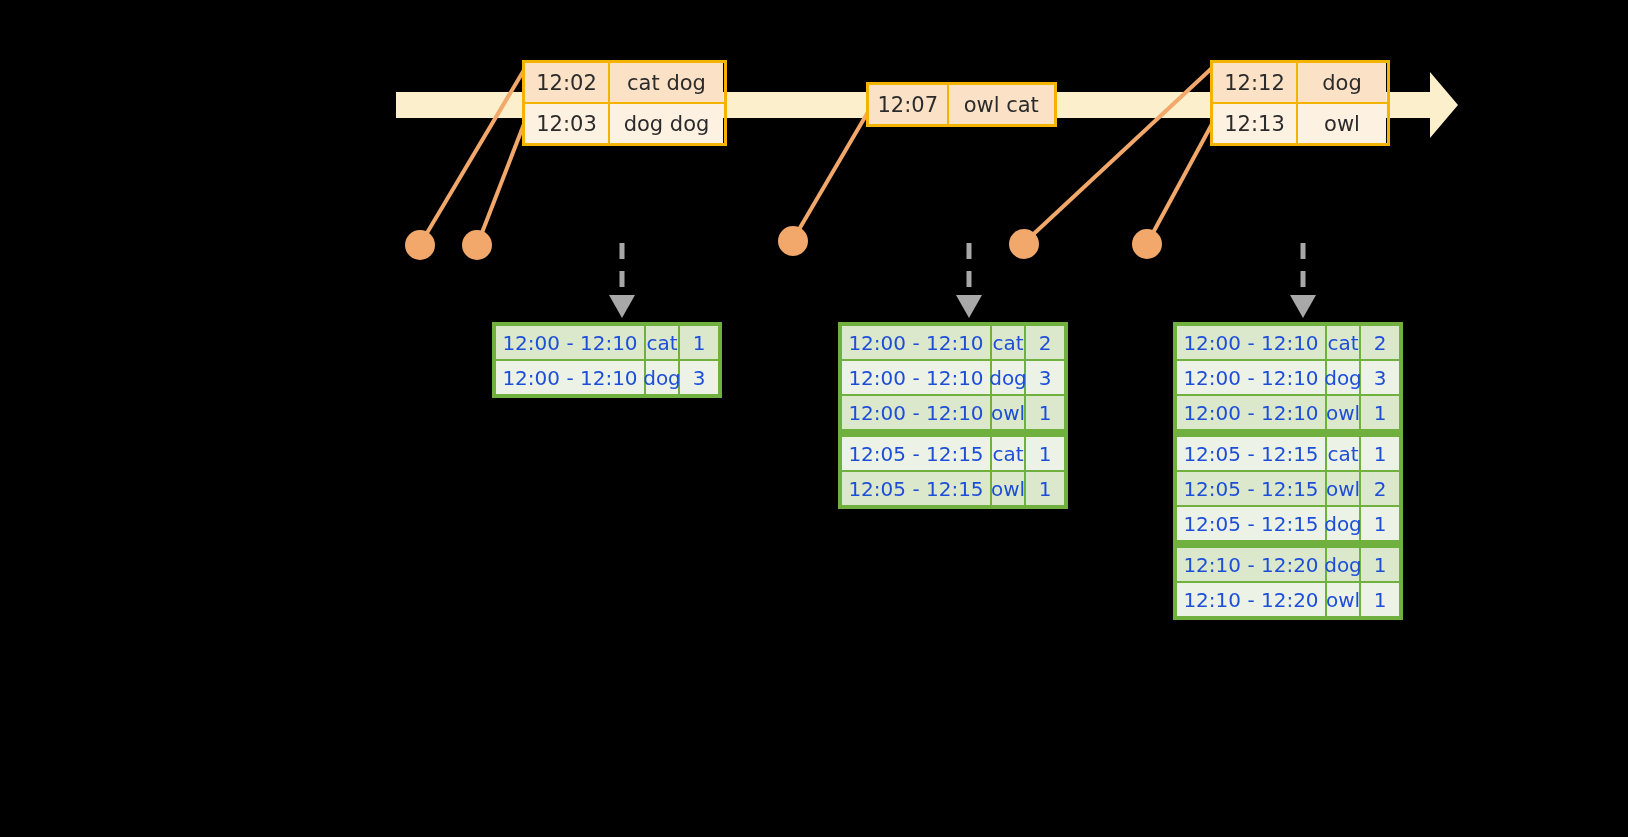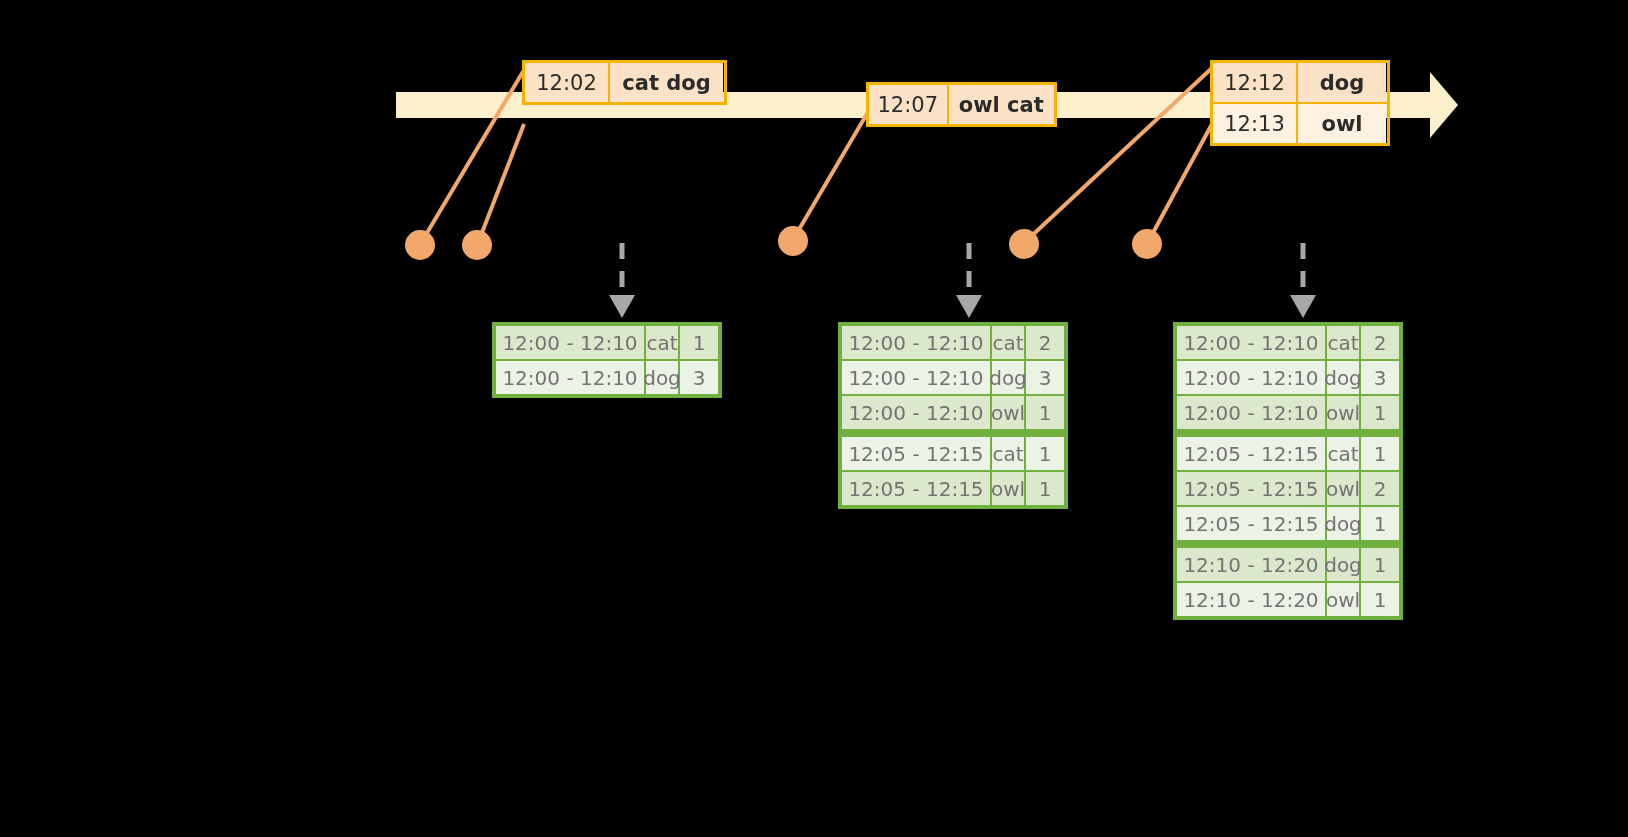--- a/index.html
+++ b/index.html
@@ -52,21 +52,20 @@
     color: #2b2b2b;
     box-sizing: border-box;
     white-space: nowrap;
   }
   .event-cell.time {
     width: 85px;
     border-right: 2px solid #F5B301;
   }
   .event-cell.words {
     width: 113px;
-    font-weight: bold;
   }
   .ev-shade-a .event-cell { background: #FBE2C6; }
   .ev-shade-b .event-cell { background: #FDF1E2; }
 
   
   .agg-table {
     position: absolute;
     border: 4px solid #6FB03F;
     box-sizing: border-box;
     background: #6FB03F;
@@ -77,21 +76,21 @@
   .agg-row {
     display: flex;
     height: 33px;
     gap: 2px;
   }
   .agg-cell {
     display: flex;
     align-items: center;
     justify-content: center;
     font-size: 20px;
-    color: #737373;
+    color: #1d4ed8;
     box-sizing: border-box;
     white-space: nowrap;
   }
   .agg-cell.win { width: 148px; }
   .agg-cell.key { width: 32px; }
   .agg-cell.val { width: 38px; }
   .shade-a .agg-cell { background: #DCE8CC; }
   .shade-b .agg-cell { background: #EDF2E6; }
   .grp-sep { height: 4px; background: #6FB03F; }
 </style>
@@ -136,20 +135,24 @@
         <path d="M 1290 295 L 1316 295 L 1303 318 Z" stroke="none"></path>
       </g>
     </g>
   </svg>
 
   <div class="event-box" style="left:522px; top:60px; width:205px;">
     <div class="event-row ev-shade-a">
       <div class="event-cell time">12:02</div>
       <div class="event-cell words">cat dog</div>
     </div>
+    <div class="event-row ev-shade-b">
+      <div class="event-cell time">12:03</div>
+      <div class="event-cell words">dog dog</div>
+    </div>
   </div>
 
   <div class="event-box" style="left:866px; top:82px; width:191px;">
     <div class="event-row ev-shade-a">
       <div class="event-cell time">12:07</div>
       <div class="event-cell words">owl cat</div>
     </div>
   </div>
 
   <div class="event-box" style="left:1210px; top:60px; width:180px;">

